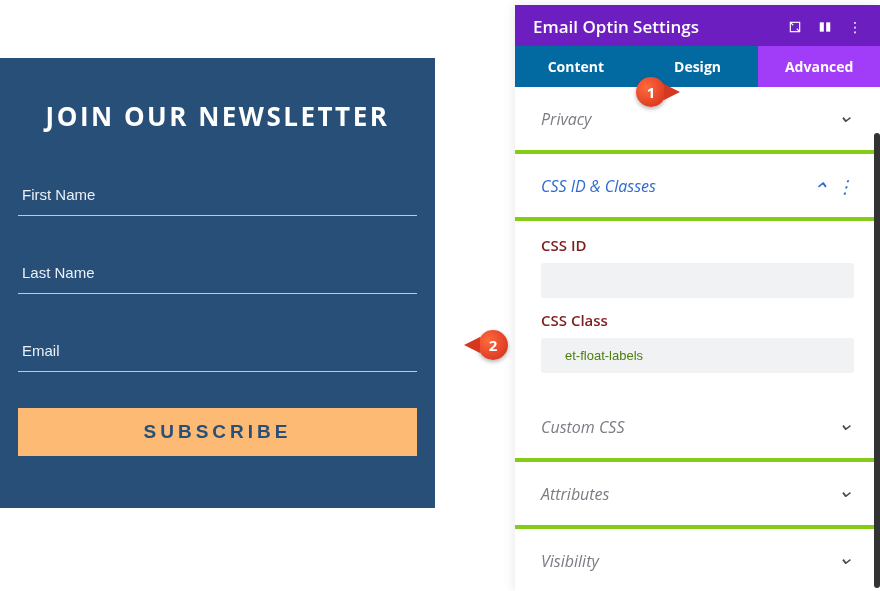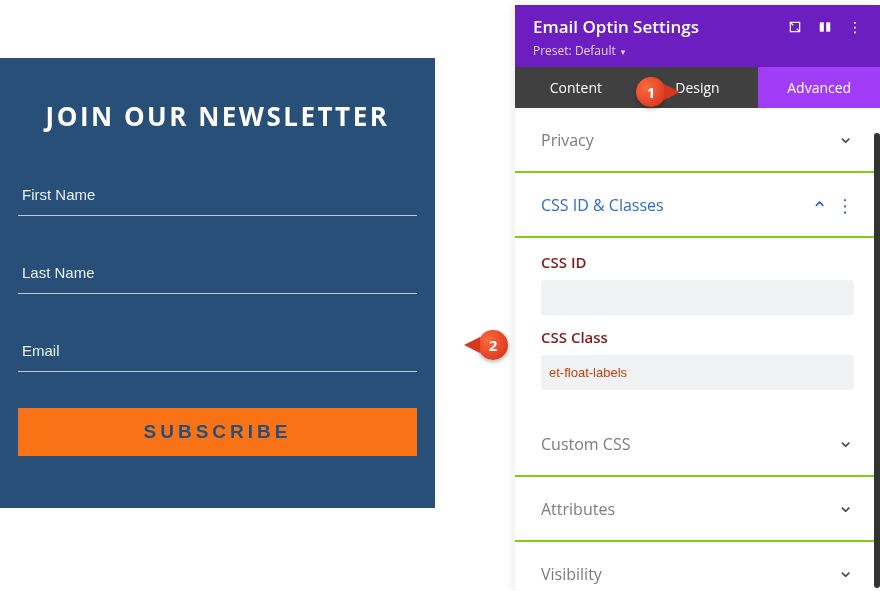--- a/index.html
+++ b/index.html
@@ -37,21 +37,21 @@
       background: transparent;
       color: #fff;
       font-size: 15px;
       padding: 12px 4px;
       margin-bottom: 36px;
       outline: none;
     }
     .newsletter-input::placeholder { color: #eaf0f6; }
     .subscribe-btn {
       width: 100%;
-      background: #f97316;
+      background: #fdba74;
       border: none;
       color: #284f77;
       font-size: 19px;
       font-weight: 700;
       letter-spacing: 4px;
       padding: 13px 0;
       cursor: pointer;
     }
 
     
@@ -80,47 +80,49 @@
     .header-icons { display: flex; gap: 16px; align-items: center; }
     .header-icons span { cursor: pointer; font-size: 14px; display: inline-flex; }
     .preset-row {
       font-size: 12px;
       color: #e1d0f5;
       margin-top: 4px;
     }
     .preset-row .caret::after { content: "▾"; font-size: 9px; margin-left: 2px; }
 
     .tabs {
-      background: #404040;
+      background: #0369a1;
       display: flex;
       position: relative;
+      font-weight: bold;
     }
     .tab {
       flex: 1;
       text-align: center;
       padding: 11px 0;
       color: #fff;
       font-size: 14px;
       cursor: pointer;
     }
     .tab.active {
       background: #a13df8;
     }
 
     .panel-body {
       flex: 1;
       overflow-y: auto;
     }
     .section {
-      border-bottom: 2px solid #84cc16;
+      border-bottom: 4px solid #84cc16;
       padding: 18px 26px;
       display: flex;
       justify-content: space-between;
       align-items: center;
       cursor: pointer;
+      font-style: italic;
     }
     .section-title {
       font-size: 16px;
       color: #7b7b84;
     }
     .section.open .section-title {
       color: #2d6ad2;
     }
     .section-chevron {
       color: #4a4a52;
@@ -142,23 +144,23 @@
       font-weight: 600;
       color: #7f1d1d;
       margin-bottom: 8px;
       margin-top: 12px;
     }
     .text-input {
       width: 100%;
       background: #f1f2f4;
       border: none;
       border-radius: 3px;
-      padding: 10px 8px;
+      padding: 10px 24px;
       font-size: 13px;
-      color: #c2410c;
+      color: #4d7c0f;
       outline: none;
     }
 
     
     .callout {
       position: absolute;
       width: 46px;
       height: 32px;
       pointer-events: none;
     }
@@ -229,25 +231,20 @@
           </span>
         <span>
             <svg width="14" height="14" viewBox="0 0 24 24" fill="#fff">
               <rect x="3" y="4" width="7" height="16"></rect>
               <rect x="14" y="4" width="7" height="16"></rect>
             </svg>
           </span>
         <span class="vdots"></span>
       </div>
     </div>
-    <div class="preset-row">
-      <span>Preset:</span>
-      <span>Default</span>
-      <span class="caret"></span>
-    </div>
   </div>
 
   <div class="tabs">
     <div class="tab">Content</div>
     <div class="tab">Design</div>
     <div class="tab active">Advanced</div>
   </div>
 
   <div class="panel-body">
 

